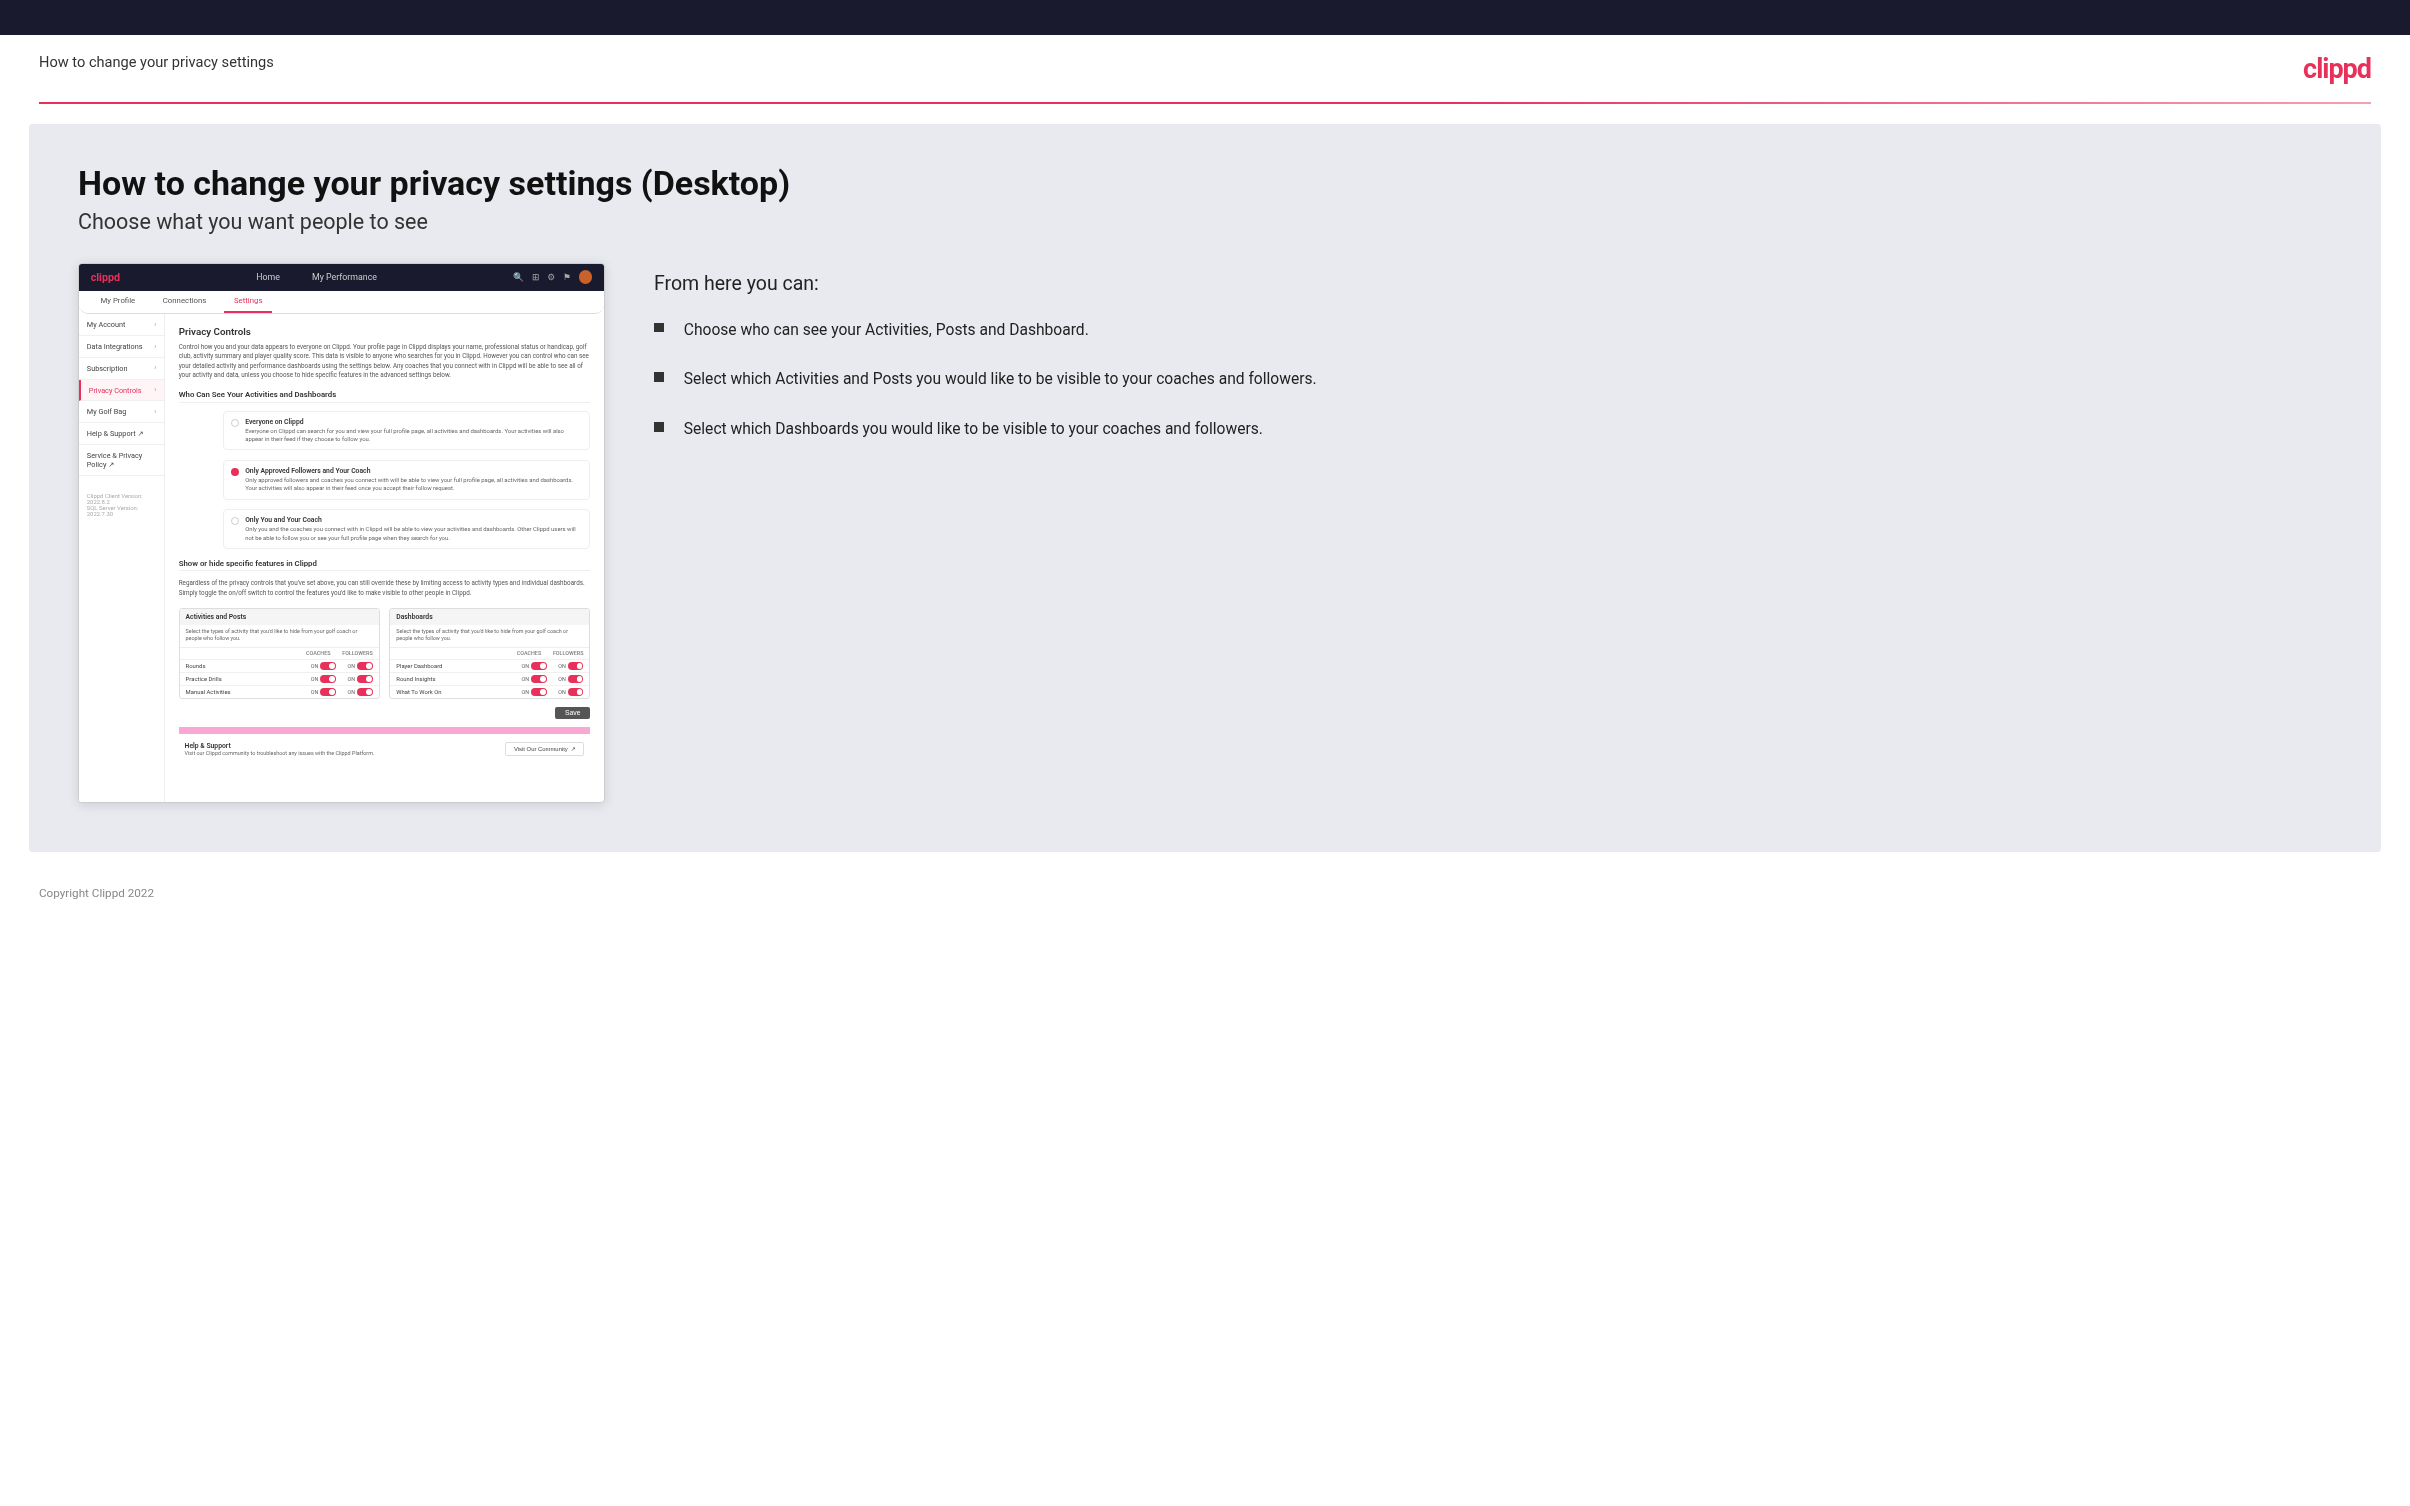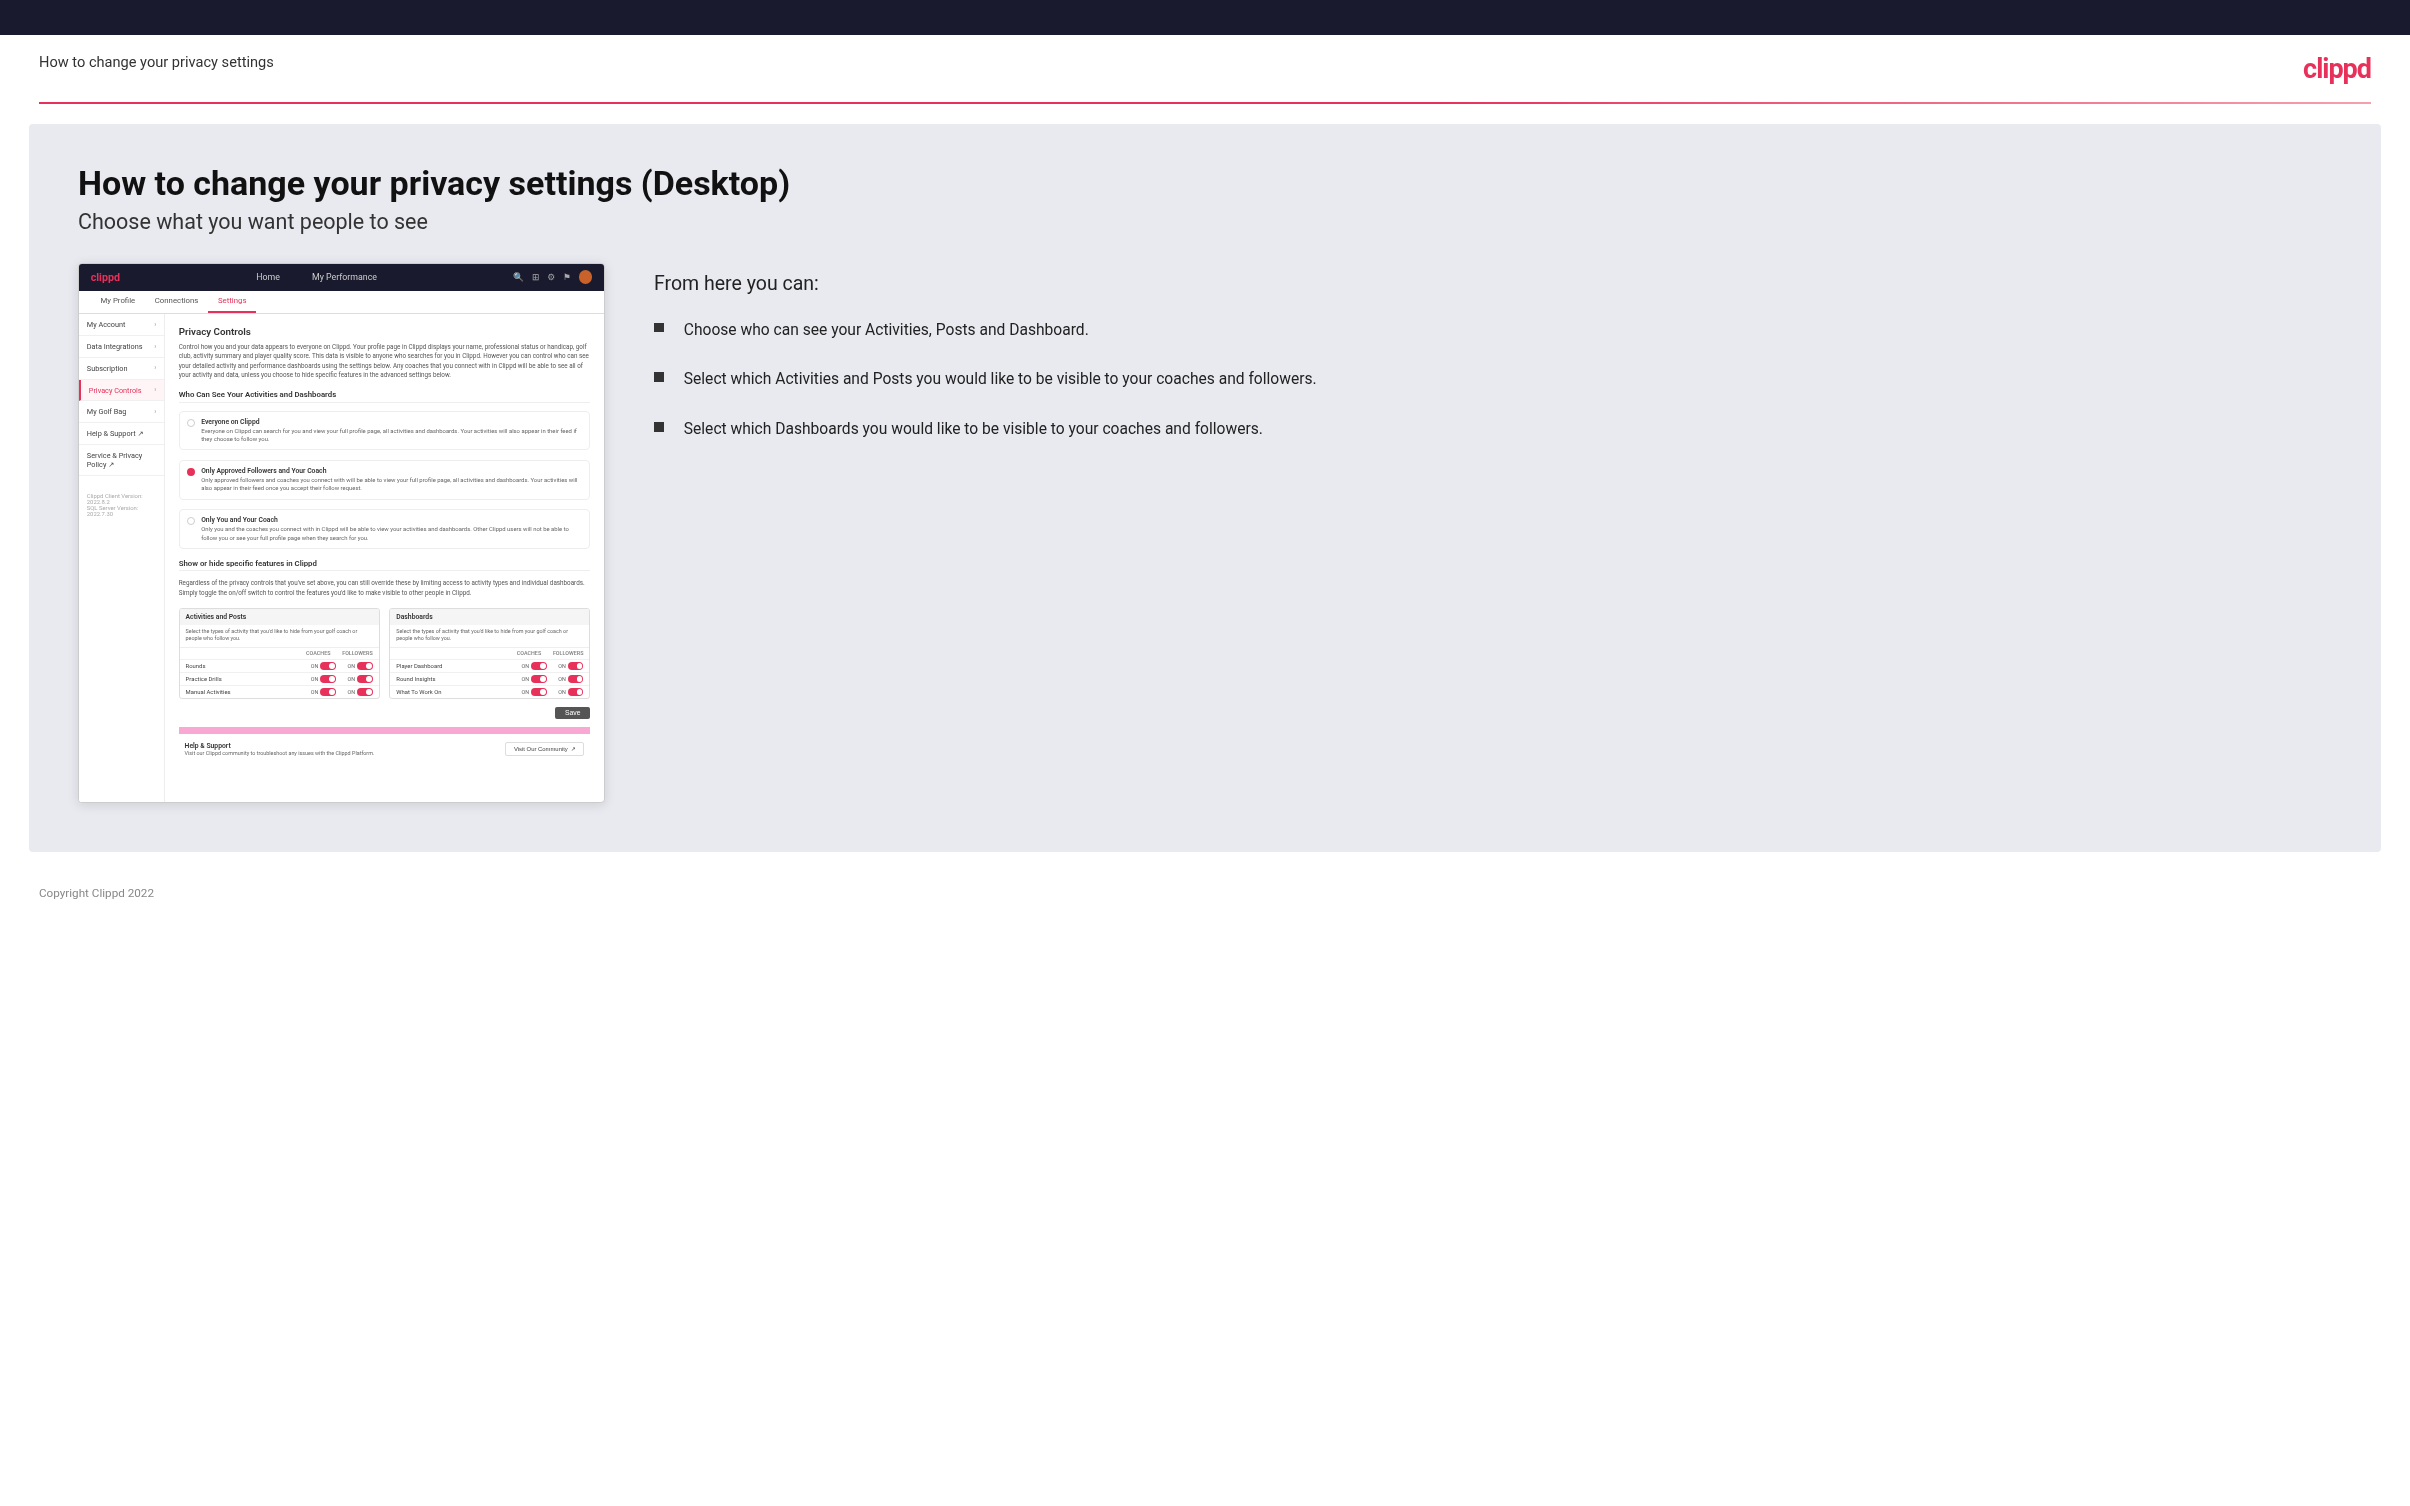--- a/index.html
+++ b/index.html
@@ -116,23 +116,24 @@
       width: 13.7px;
       height: 13.7px;
       border-radius: 50%;
       background: #c8622a;
     }
 
     
     .sub-nav {
       background: #fff;
       display: flex;
-      gap: 0;
+      gap: 8px;
       padding: 0 11.7px;
       border-bottom: 1px solid #ddd;
+      border-radius: 9px;
     }
     .sub-nav-tab {
       font-size: 7.8px;
       padding: 5.9px 9.8px;
       color: #555;
       cursor: pointer;
     }
     .sub-nav-tab.active {
       color: #e8315a;
       border-bottom: 2px solid #e8315a;
@@ -205,20 +206,21 @@
       border-bottom: 1px solid #eee;
     }
 
     .radio-option {
       display: flex;
       gap: 5.9px;
       margin-bottom: 9.8px;
       padding: 5.9px 7.8px;
       border: 1px solid #eee;
       border-radius: 4px;
+      margin-left: 44px;
     }
     .radio-circle {
       width: 7.8px;
       height: 7.8px;
       border-radius: 50%;
       border: 1px solid #ccc;
       margin-top: 1px;
       flex-shrink: 0;
     }
     .radio-circle.selected {

